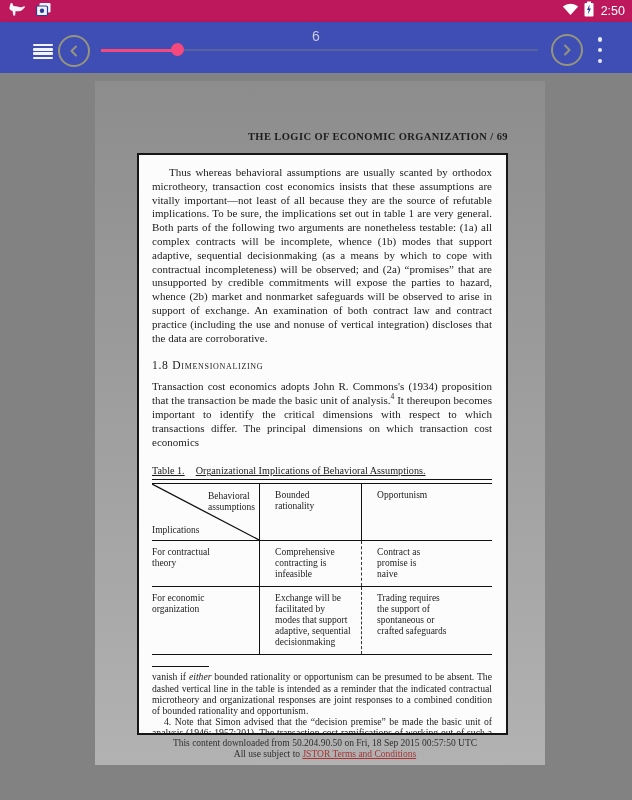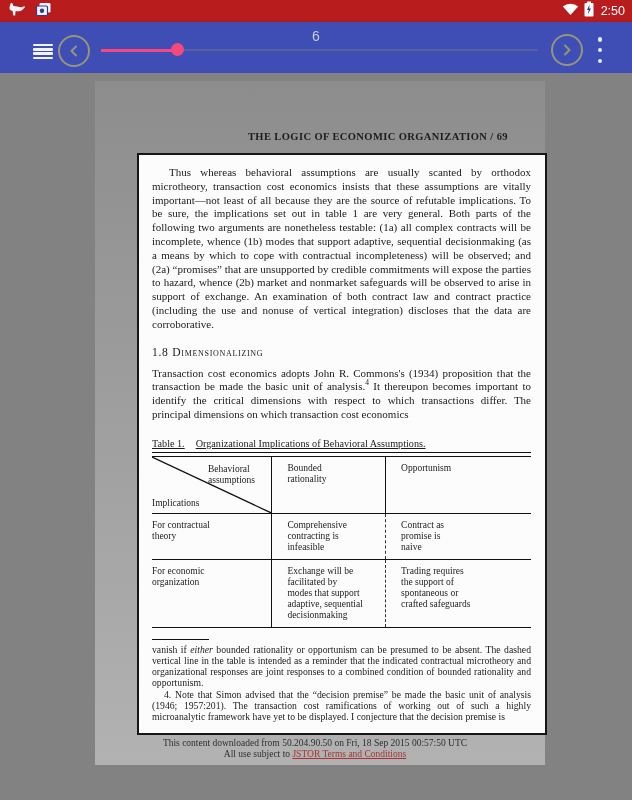--- a/index.html
+++ b/index.html
@@ -1,19 +1,19 @@
 <!DOCTYPE html>
 <html><head>
 <meta charset="utf-8">
 <style>
   html,body{margin:0;padding:0;}
   .screen{position:relative;width:632px;height:800px;overflow:hidden;background:#828282;font-family:"Liberation Sans",sans-serif;}
 
   
-  .statusbar{position:absolute;top:0;left:0;width:632px;height:22px;background:#b91c1c;display:flex;align-items:center;padding:0 7px;box-sizing:border-box;justify-content:flex-end;}
+  .statusbar{position:absolute;top:0;left:0;width:632px;height:22px;background:#be185d;display:flex;align-items:center;padding:0 7px;box-sizing:border-box;justify-content:flex-end;}
   .sb-left{display:flex;align-items:center;gap:9px;}
   .sb-spacer{flex:1;}
   .sb-right{display:flex;align-items:center;gap:5px;}
   .sb-time{color:#ffffff;font-size:12.5px;font-weight:500;margin-left:2px;}
 
   
   .toolbar{position:absolute;top:22px;left:0;width:632px;height:51px;background:#3f4eb5;box-shadow:0 2px 4px rgba(0,0,0,.45);}
   .hamburger{position:absolute;left:33px;top:22px;width:20px;height:15px;display:flex;flex-direction:column;justify-content:space-between;cursor:pointer;}
   .hamburger div{height:2.4px;background:#f2f3f8;border-radius:1px;}
   .nav-circle{position:absolute;width:28px;height:28px;border:2px solid #95957c;border-radius:50%;display:flex;align-items:center;justify-content:center;cursor:pointer;background:transparent;box-sizing:content-box;}
@@ -23,21 +23,21 @@
   .slider-track{position:absolute;left:101px;top:27px;width:437px;height:2px;background:#59619e;cursor:pointer;}
   .slider-fill{position:absolute;left:101px;top:26.5px;width:76px;height:3px;background:#f5487d;}
   .slider-thumb{position:absolute;left:171px;top:21px;width:13px;height:13px;border-radius:50%;background:#f5487d;cursor:pointer;}
   .overflow-btn{position:absolute;left:594px;top:15px;width:12px;height:26px;display:flex;flex-direction:column;align-items:center;justify-content:space-between;cursor:pointer;}
   .overflow-btn div{width:4.5px;height:4.5px;border-radius:50%;background:#e7e9f1;}
 
   
   .doc-area{position:absolute;top:73px;left:0;width:632px;height:727px;background:#828282;}
   .page{position:absolute;left:95px;top:8px;width:450px;height:684px;background:linear-gradient(180deg,#8d8d8d 0%,#9d9d9d 45%,#b2b2b2 100%);}
   .running-head{position:absolute;top:50px;right:37px;font-family:"Liberation Serif",serif;font-weight:700;font-size:10.5px;letter-spacing:.4px;color:#1c1c1c;white-space:nowrap;}
-  .scan-box{position:absolute;left:42px;top:72px;width:410px;height:582px;box-sizing:border-box;background:#fcfcfc;border:2px solid #161616;padding:11px 14px 0 13px;overflow:hidden;font-family:"Liberation Serif",serif;color:#1b1b1b;}
+  .scan-box{position:absolute;left:42px;top:72px;width:371px;height:582px;box-sizing:border-box;background:#fcfcfc;border:2px solid #161616;padding:11px 14px 0 13px;overflow:hidden;font-family:"Liberation Serif",serif;color:#1b1b1b;}
   .para{font-size:11px;line-height:13.8px;text-align:justify;}
   .para1{text-indent:17px;}
   .section-head{margin-top:14px;font-size:11.6px;font-variant:small-caps;letter-spacing:.7px;}
   .para2{margin-top:8px;}
   sup{font-size:7.5px;line-height:0;}
   .tbl-caption{margin-top:16px;font-size:10.2px;text-decoration:underline;}
   .tbl-caption .cap-label{margin-right:11px;}
   .double-rule{margin-top:3px;height:3px;border-top:1.2px solid #111;border-bottom:1.2px solid #111;}
   .tbl{width:100%;font-size:9.5px;line-height:11px;}
   .trow{display:flex;border-bottom:1px solid #111;}
@@ -51,21 +51,21 @@
   .corner-svg{position:absolute;left:0;top:0;width:100%;height:100%;}
   .corner-top{position:absolute;left:56px;top:7px;max-width:60px;white-space:pre-line;}
   .corner-bottom{position:absolute;left:0;bottom:4px;}
   .hdr .tc{height:56px;}
   .row1 .tc{min-height:45px;}
   .row2 .tc{min-height:67px;}
   .fn-sep{margin-top:11px;width:57px;border-top:1.6px solid #111;}
   .fn{font-size:9.7px;line-height:11.2px;text-align:justify;color:#222;}
   .fn1{margin-top:4px;}
   .fn2{text-indent:12px;}
-  .jstor-footer{position:absolute;left:0;bottom:5px;width:440px;text-align:center;font-family:"Liberation Serif",serif;font-size:9.5px;line-height:11px;color:#2e2e2e;}
+  .jstor-footer{position:absolute;left:0;bottom:5px;width:440px;text-align:center;font-family:"Liberation Serif",serif;font-size:9.5px;line-height:11px;color:#2e2e2e;padding-left:10px;}
   .jstor-link{color:#a63434;text-decoration:underline;cursor:pointer;}
   em{font-style:italic;}
 </style>
 </head>
 <body>
 
 <div class="screen">
 
   <div class="statusbar">
     <div class="sb-left">

